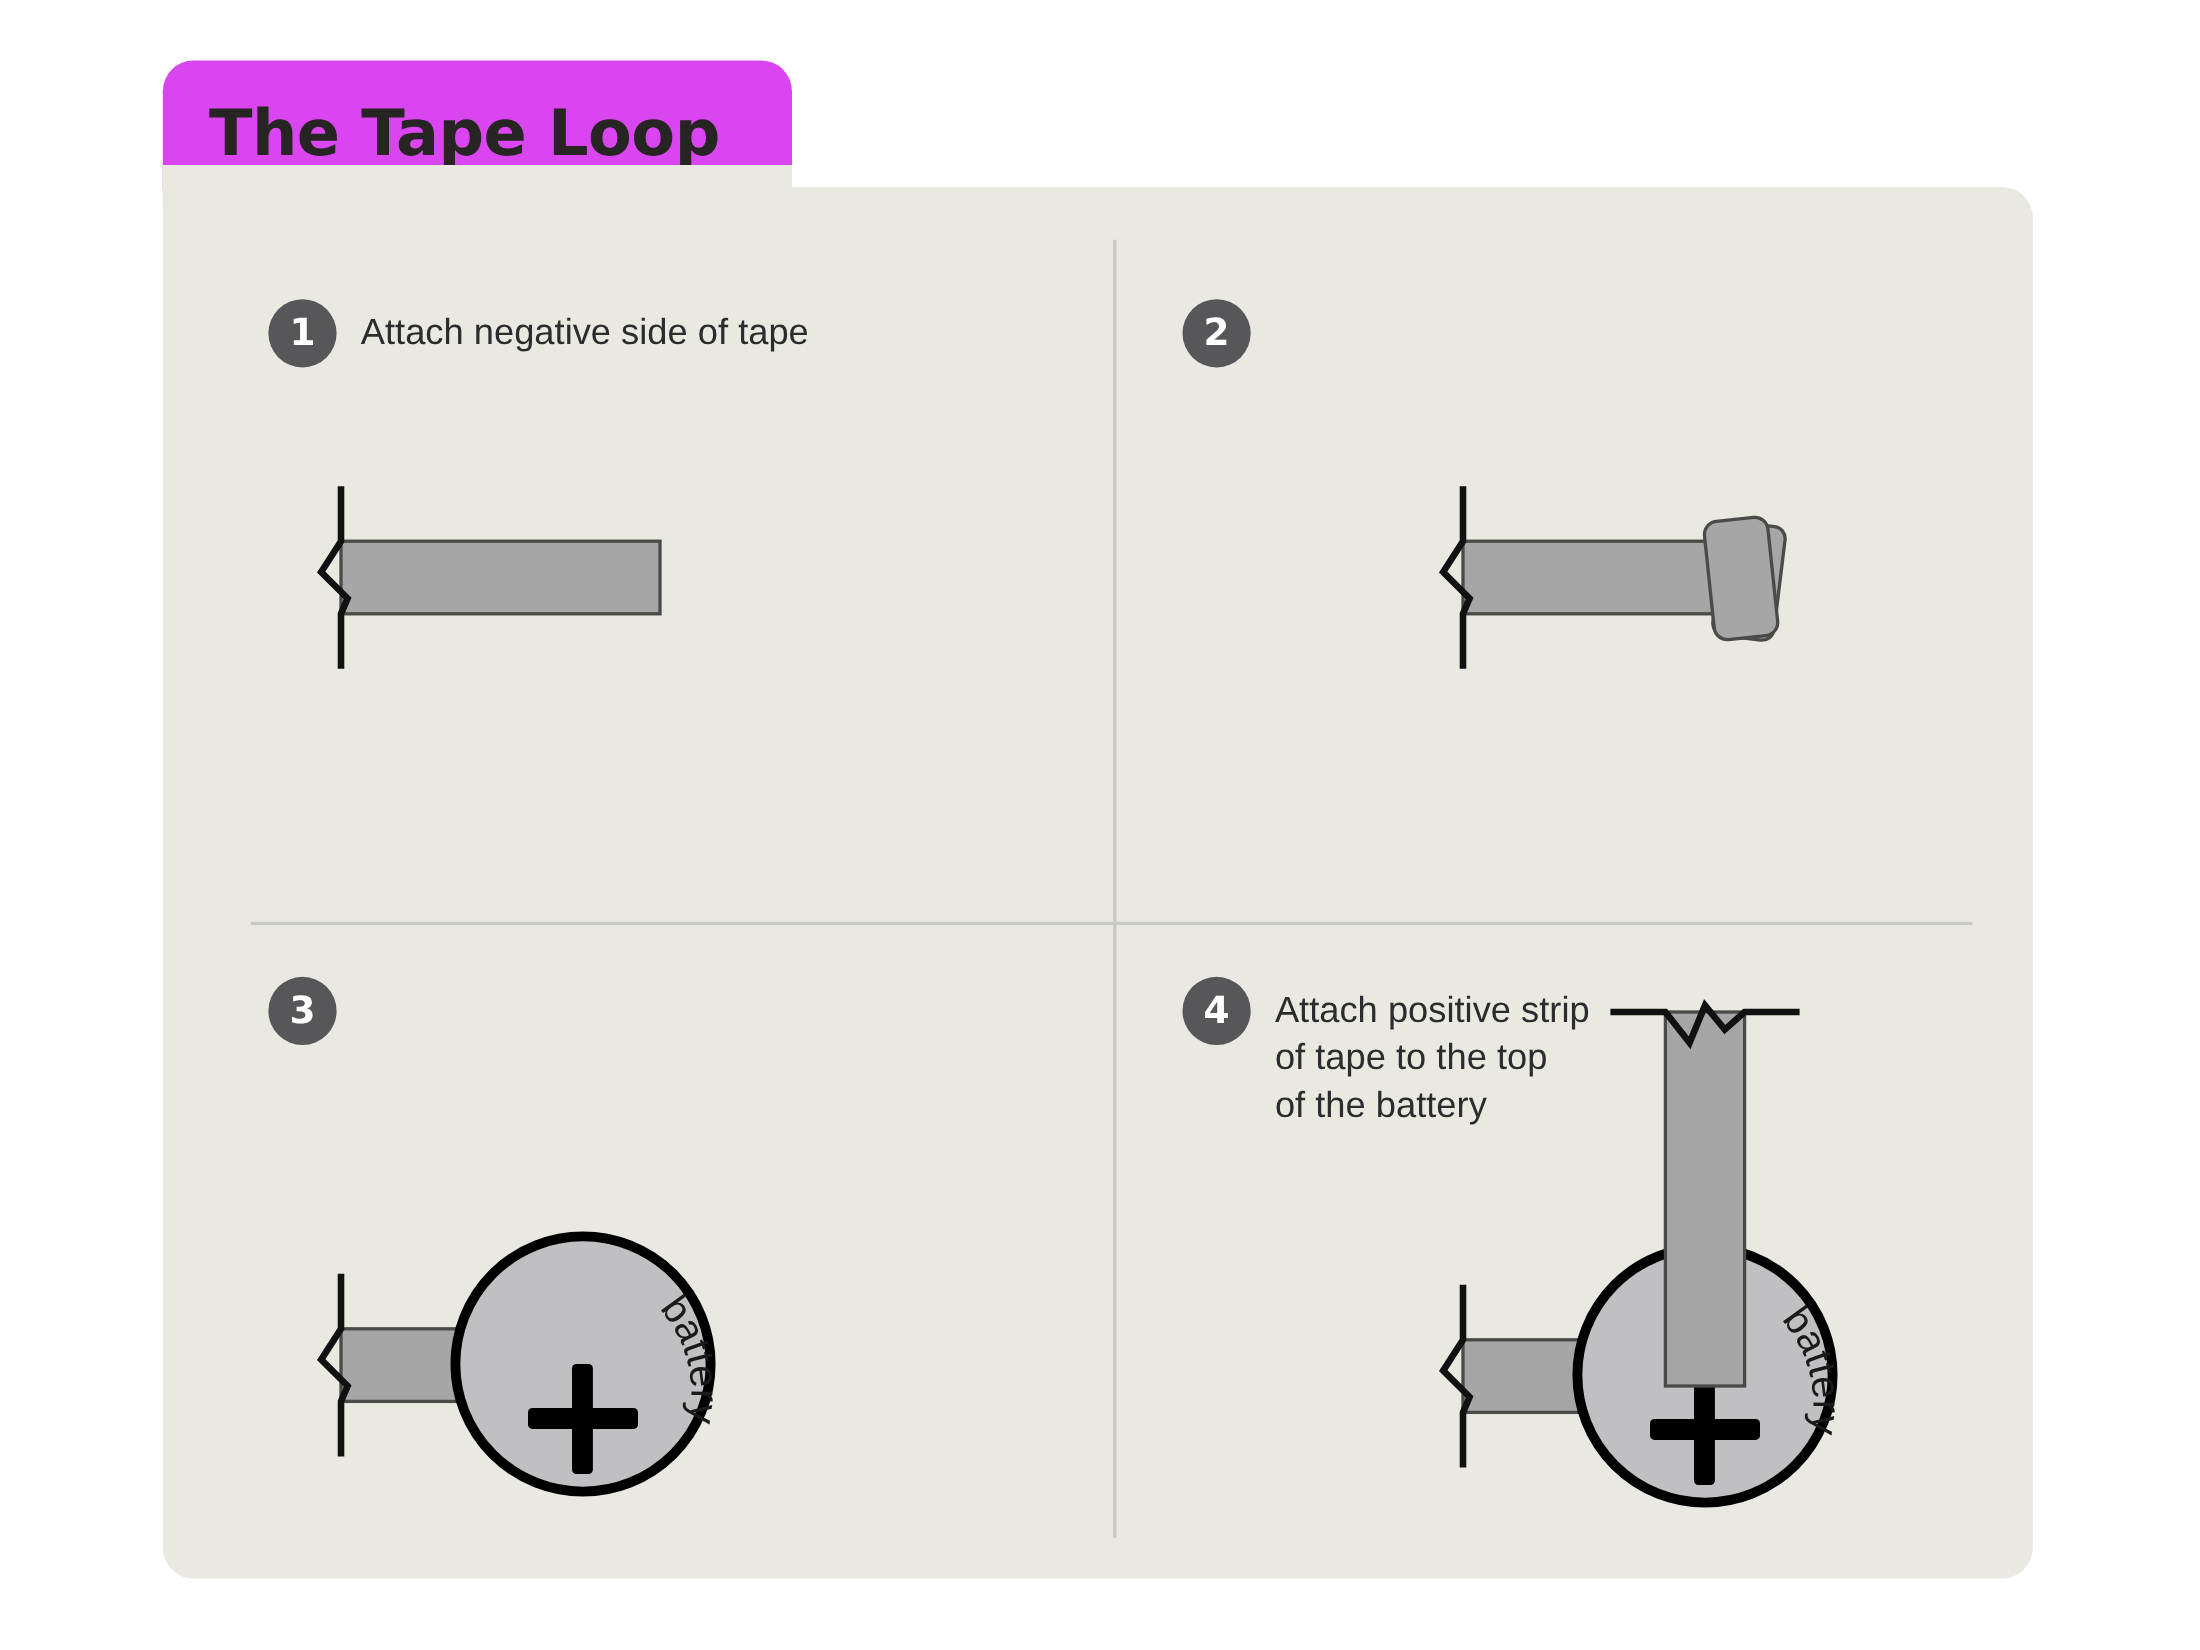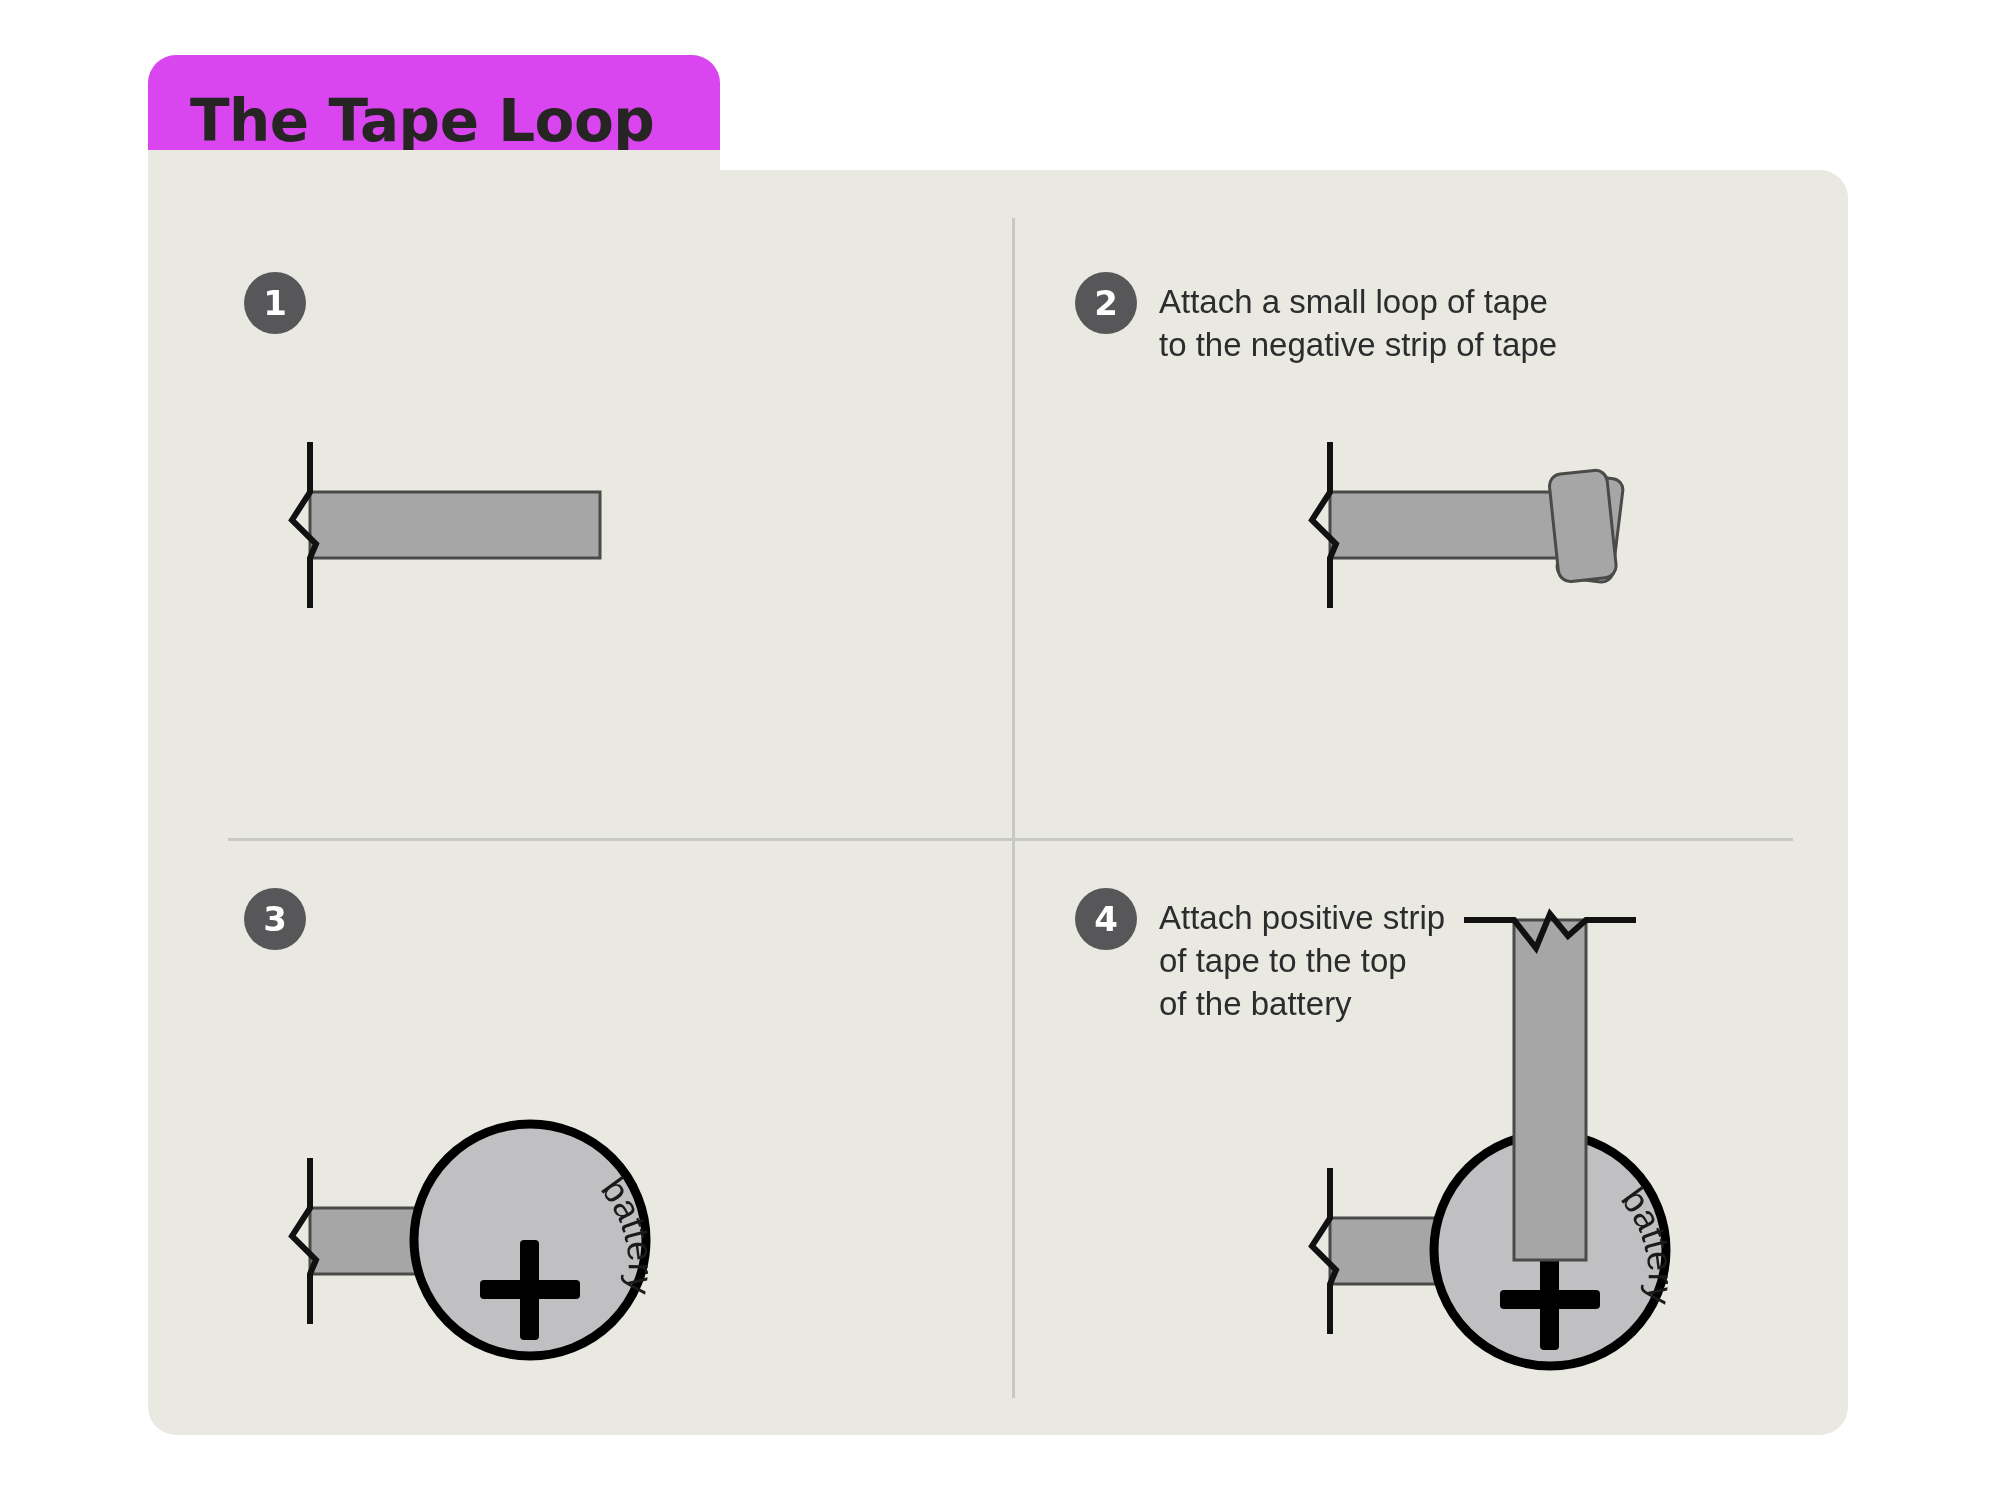--- a/index.html
+++ b/index.html
@@ -143,37 +143,36 @@
     <div class="title-text">The Tape Loop</div>
   </div>
   <div class="tab-joint"></div>
 
   <div class="divider-v"></div>
   <div class="divider-h"></div>
 
   <div class="step step1">
     <div class="step-head">
       <div class="badge">1</div>
+      <div class="step-label">Attach negative side of tape</div>
     </div>
   </div>
 
   <div class="figure fig1">
     <svg width="340" height="170" viewBox="0 0 340 170">
 
       <rect x="30" y="52" width="290" height="66" fill="#A6A6A6" stroke="#4A4A48" stroke-width="3"></rect>
 
       <path d="M30 2 L30 52 L12 80 L36 104 L30 118 L30 168" fill="none" stroke="#111111" stroke-width="6" stroke-linejoin="miter" stroke-linecap="butt"></path>
     </svg>
   </div>
 
   <div class="step step2">
     <div class="step-head">
       <div class="badge">2</div>
-      <div class="step-label">Attach a small loop of tape
-to the negative strip of tape</div>
     </div>
   </div>
 
   <div class="figure fig2">
     <svg width="340" height="170" viewBox="0 0 340 170">
       <rect x="30" y="52" width="250" height="66" fill="#A6A6A6" stroke="#4A4A48" stroke-width="3"></rect>
       <path d="M30 2 L30 52 L12 80 L36 104 L30 118 L30 168" fill="none" stroke="#111111" stroke-width="6" stroke-linejoin="miter" stroke-linecap="butt"></path>
 
       <g transform="rotate(7 288 88)">
         <rect x="262" y="36" width="56" height="104" rx="11" ry="11" fill="#A6A6A6" stroke="#4A4A48" stroke-width="3"></rect>

